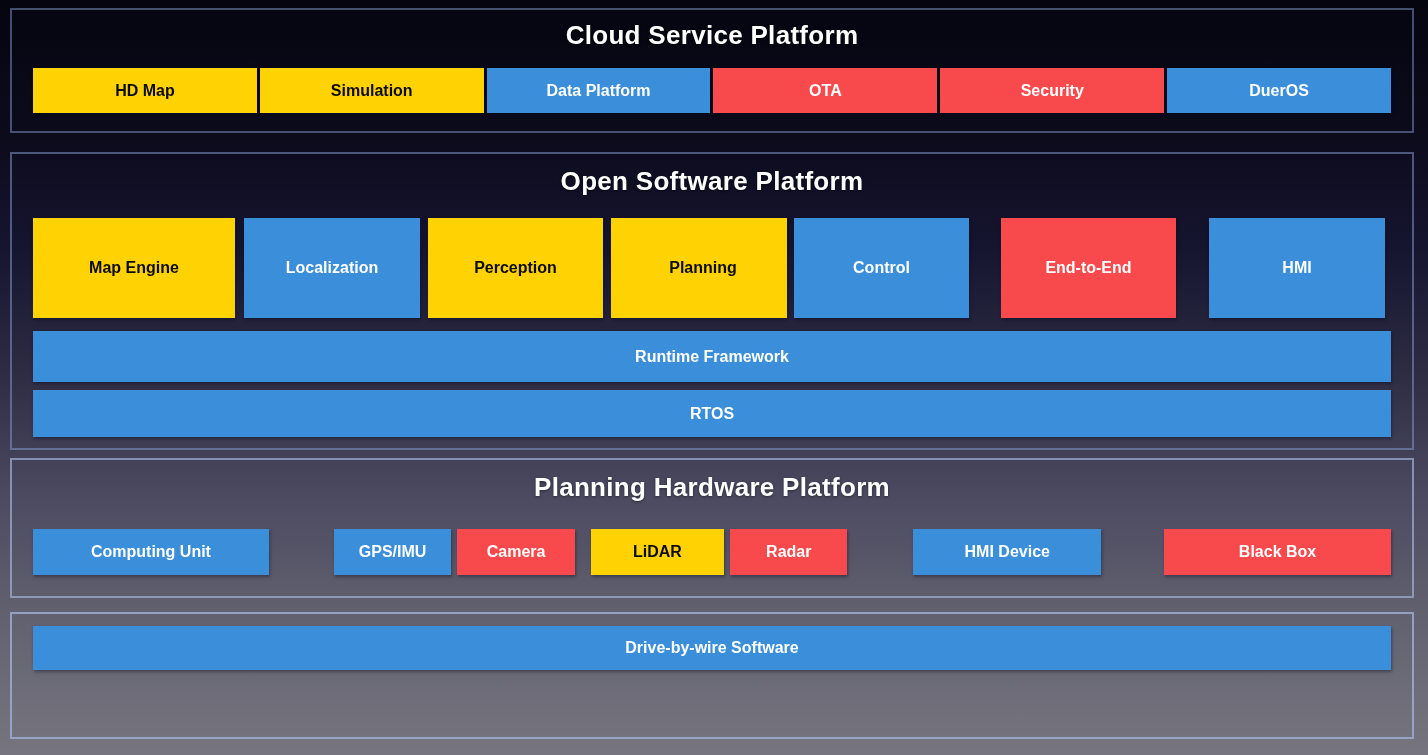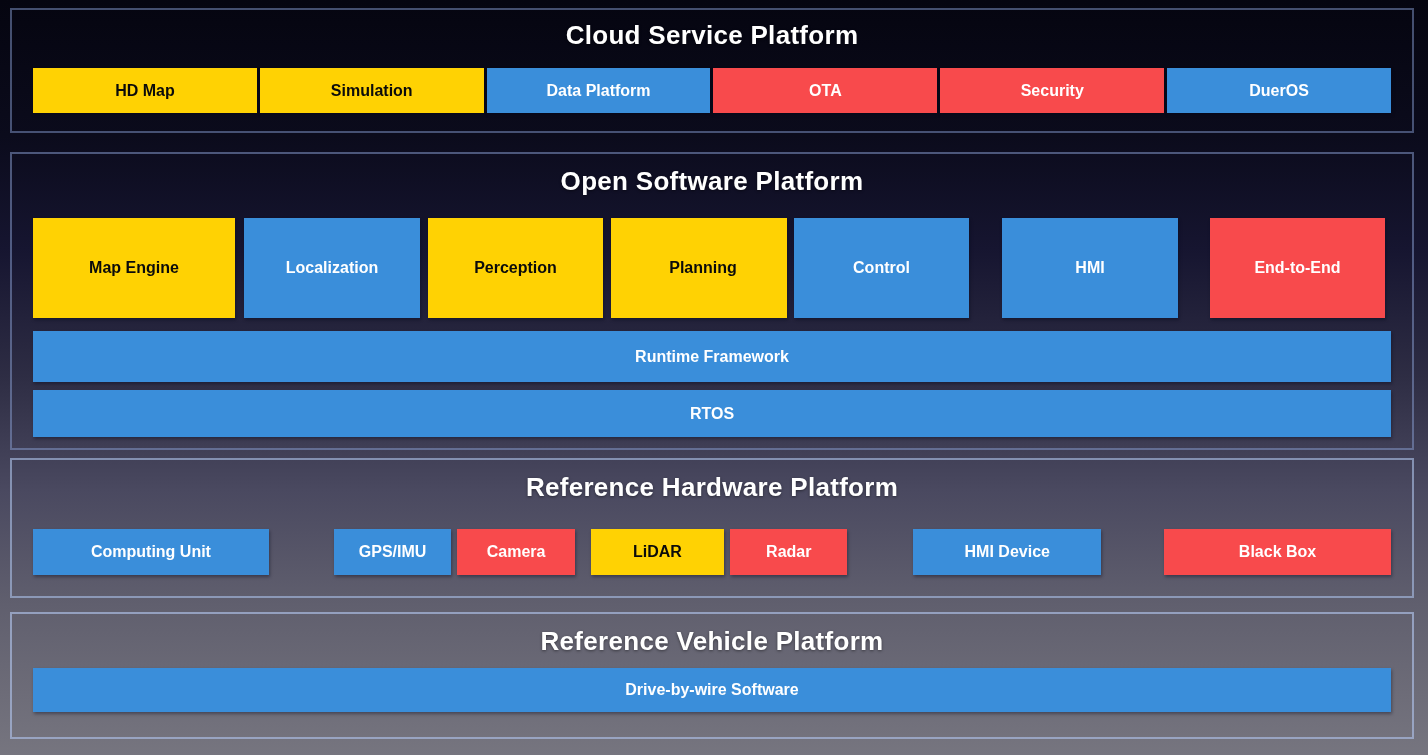--- a/index.html
+++ b/index.html
@@ -86,36 +86,35 @@
 </div>
 
 <div class="section sec-software">
   <div class="section-title">Open Software Platform</div>
   <div class="software-row">
     <div class="box c-yellow sw-map-engine">Map Engine</div>
     <div class="box c-blue sw-localization">Localization</div>
     <div class="box c-yellow sw-perception">Perception</div>
     <div class="box c-yellow sw-planning">Planning</div>
     <div class="box c-blue sw-control">Control</div>
+    <div class="box c-red sw-end-to-end">End-to-End</div>
     <div class="box c-blue sw-hmi">HMI</div>
-    <div class="box c-red sw-end-to-end">End-to-End</div>
   </div>
   <div class="box c-blue full-bar">Runtime Framework</div>
   <div class="box c-blue full-bar rtos">RTOS</div>
 </div>
 
 <div class="section sec-hardware">
-  <div class="section-title">Reference Hardware Platform</div>
+  <div class="section-title">Planning Hardware Platform</div>
   <div class="hardware-row">
     <div class="box c-blue hw-computing-unit">Computing Unit</div>
     <div class="box c-blue hw-gps-imu">GPS/IMU</div>
     <div class="box c-red hw-camera">Camera</div>
     <div class="box c-yellow hw-lidar">LiDAR</div>
     <div class="box c-red hw-radar">Radar</div>
     <div class="box c-blue hw-hmi-device">HMI Device</div>
     <div class="box c-red hw-black-box">Black Box</div>
   </div>
 </div>
 
 <div class="section sec-vehicle">
-  <div class="section-title">Reference Vehicle Platform</div>
   <div class="box c-blue vehicle-bar">Drive-by-wire Software</div>
 </div>
 
 </body></html>

